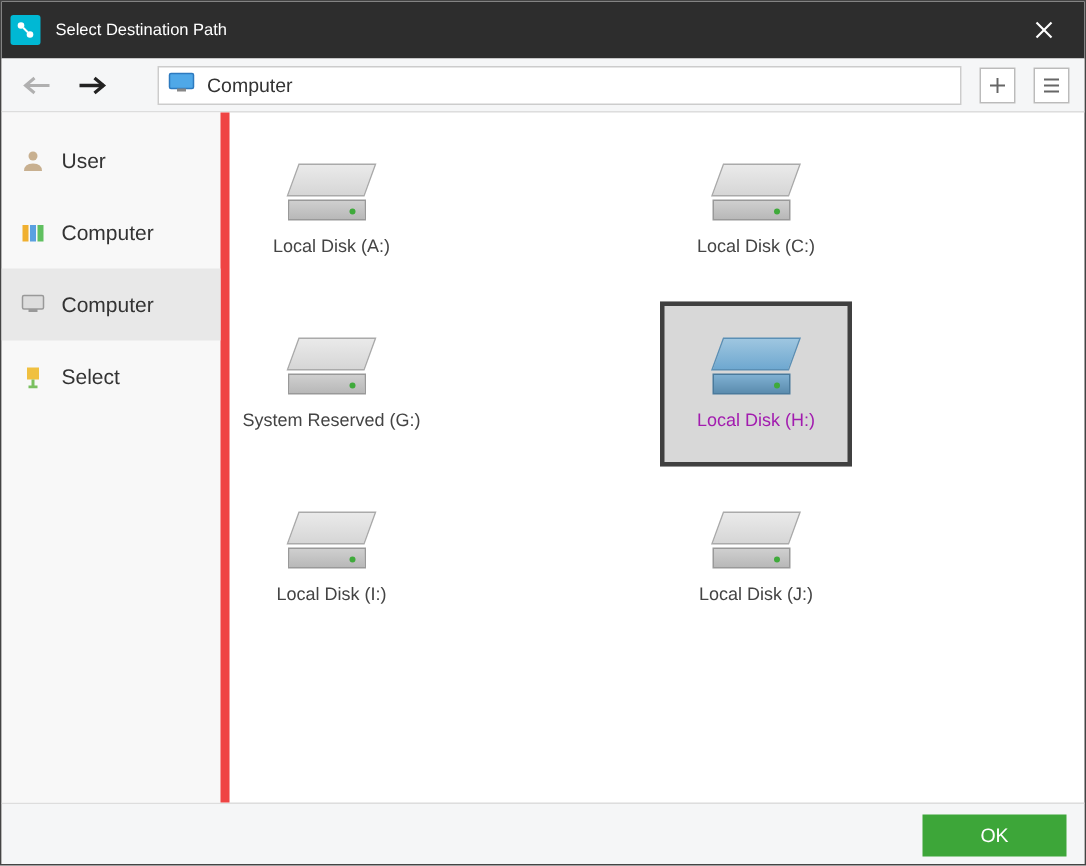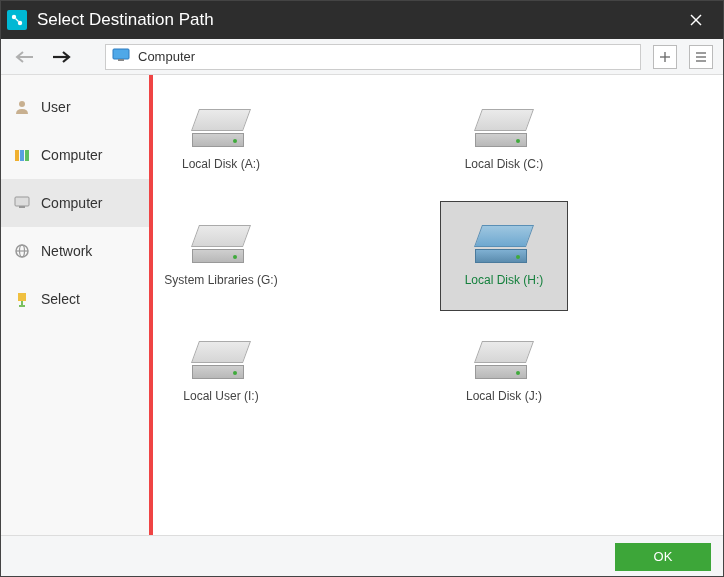--- a/index.html
+++ b/index.html
@@ -1,39 +1,39 @@
 <!DOCTYPE html>
 <html><head>
 <meta charset="utf-8">
 <style>
 * { box-sizing: border-box; margin: 0; padding: 0; font-family: "Segoe UI", Tahoma, sans-serif; }
 body { width: 724px; height: 577px; background: #fff; overflow: hidden; border: 1px solid #444; }
 
 .titlebar { height: 38px; background: #2d2d2d; color: #fff; display: flex; align-items: center; padding: 0 8px 0 6px; }
 .titlebar .app-icon { width: 20px; height: 20px; background: #00b8d4; border-radius: 2px; display: flex; align-items: center; justify-content: center; margin-right: 10px; }
-.titlebar .title { font-size: 17px; flex: 1; }
+.titlebar .title { font-size: 11px; flex: 1; }
 .titlebar .close { width: 38px; height: 38px; display: flex; align-items: center; justify-content: center; cursor: pointer; }
 
 .navbar { height: 36px; background: #f5f6f7; border-bottom: 1px solid #ddd; display: flex; align-items: center; padding: 0 10px; gap: 8px; }
 .nav-btn { width: 28px; height: 24px; display: flex; align-items: center; justify-content: center; cursor: pointer; }
 .nav-spacer { width: 14px; }
 .path-box { flex: 1; height: 26px; border: 1px solid #ccc; background: #fff; display: flex; align-items: center; padding: 0 6px; gap: 8px; font-size: 13px; color: #333; }
 .toolbar-icon { width: 24px; height: 24px; border: 1px solid #bbb; display: flex; align-items: center; justify-content: center; cursor: pointer; background: #fff; margin-left: 4px; }
 
 .body-area { display: flex; height: 460px; }
 
-.sidebar { width: 152px; background: #f8f8f8; border-right: 4px solid #ef4444; padding-top: 8px; }
+.sidebar { width: 152px; background: #f8f8f8; border-right: 6px solid #ef4444; padding-top: 8px; }
 .side-item { height: 48px; display: flex; align-items: center; padding-left: 12px; gap: 10px; font-size: 14px; color: #333; cursor: pointer; }
 .side-item.selected { background: #e8e8e8; }
 .side-icon { width: 18px; height: 18px; display: flex; align-items: center; justify-content: center; }
 
 .content { flex: 1; padding: 10px 4px; overflow: auto; }
 .grid { display: grid; grid-template-columns: repeat(2, 1fr); gap: 6px 4px; }
 .drive { width: 128px; height: 110px; display: flex; flex-direction: column; align-items: center; justify-content: center; gap: 10px; cursor: pointer; border: 1px solid transparent; font-size: 12px; color: #444; text-align: center; padding: 6px 2px; }
-.drive.selected { background: #d8d8d8; border: 1px solid #404040; color: #15803d; }
+.drive.selected { background: #d8d8d8; border: 3px solid #404040; color: #a21caf; }
 
 .footer { height: 42px; background: #f5f6f7; border-top: 1px solid #ddd; display: flex; align-items: center; justify-content: flex-end; padding: 0 12px; gap: 26px; }
 .btn { width: 96px; height: 28px; background: #3da639; color: #fff; border: none; font-size: 13px; cursor: pointer; }
 
 
 .disk-icon { position: relative; width: 58px; height: 38px; }
 .disk-top { position: absolute; top: 0; left: 3px; width: 52px; height: 22px; background: linear-gradient(#eaeaea,#d6d6d6); transform: skewX(-20deg); border: 1px solid #aaa; }
 .disk-front { position: absolute; bottom: 0; left: 0; width: 52px; height: 14px; background: linear-gradient(#cfcfcf,#b8b8b8); border: 1px solid #999; }
 .disk-front::after { content: ""; position: absolute; right: 6px; top: 5px; width: 4px; height: 4px; background: #3faa3b; border-radius: 50%; }
 .disk-top.blue { background: linear-gradient(#9ec6e0,#6fa8d0); border-color: #5a8fb5; }
@@ -124,30 +124,20 @@
         <svg width="16" height="14" viewBox="0 0 16 14">
             <rect x="1" y="1" width="14" height="9" rx="1" fill="#ddd" stroke="#999"></rect>
             <rect x="5" y="10" width="6" height="2" fill="#999"></rect>
           </svg>
       </span>
       <span>Computer</span>
     </div>
     <div class="side-item">
       <span class="side-icon">
         <svg width="16" height="16" viewBox="0 0 16 16">
-            <circle cx="8" cy="8" r="6" fill="none" stroke="#999" stroke-width="1.5"></circle>
-            <ellipse cx="8" cy="8" rx="2.5" ry="6" fill="none" stroke="#999" stroke-width="1.2"></ellipse>
-            <line x1="2" y1="8" x2="14" y2="8" stroke="#999" stroke-width="1.2"></line>
-          </svg>
-      </span>
-      <span>Network</span>
-    </div>
-    <div class="side-item">
-      <span class="side-icon">
-        <svg width="16" height="16" viewBox="0 0 16 16">
             <rect x="4" y="2" width="8" height="8" fill="#f0c040"></rect>
             <path d="M8 10 L8 15 M5 15 L11 15" stroke="#7ac060" stroke-width="2" fill="none"></path>
           </svg>
       </span>
       <span>Select</span>
     </div>
   </div>
 
   <div class="content">
     <div class="grid">
@@ -164,36 +154,36 @@
             <div class="disk-top"></div>
             <div class="disk-front"></div>
           </div>
         <span>Local Disk (C:)</span>
       </div>
       <div class="drive">
         <div class="disk-icon">
             <div class="disk-top"></div>
             <div class="disk-front"></div>
           </div>
-        <span>System Libraries (G:)</span>
+        <span>System Reserved (G:)</span>
       </div>
 
       <div class="drive selected">
         <div class="disk-icon">
             <div class="disk-top blue"></div>
             <div class="disk-front blue"></div>
           </div>
         <span>Local Disk (H:)</span>
       </div>
       <div class="drive">
         <div class="disk-icon">
             <div class="disk-top"></div>
             <div class="disk-front"></div>
           </div>
-        <span>Local User (I:)</span>
+        <span>Local Disk (I:)</span>
       </div>
       <div class="drive">
         <div class="disk-icon">
             <div class="disk-top"></div>
             <div class="disk-front"></div>
           </div>
         <span>Local Disk (J:)</span>
       </div>
 
     </div>

